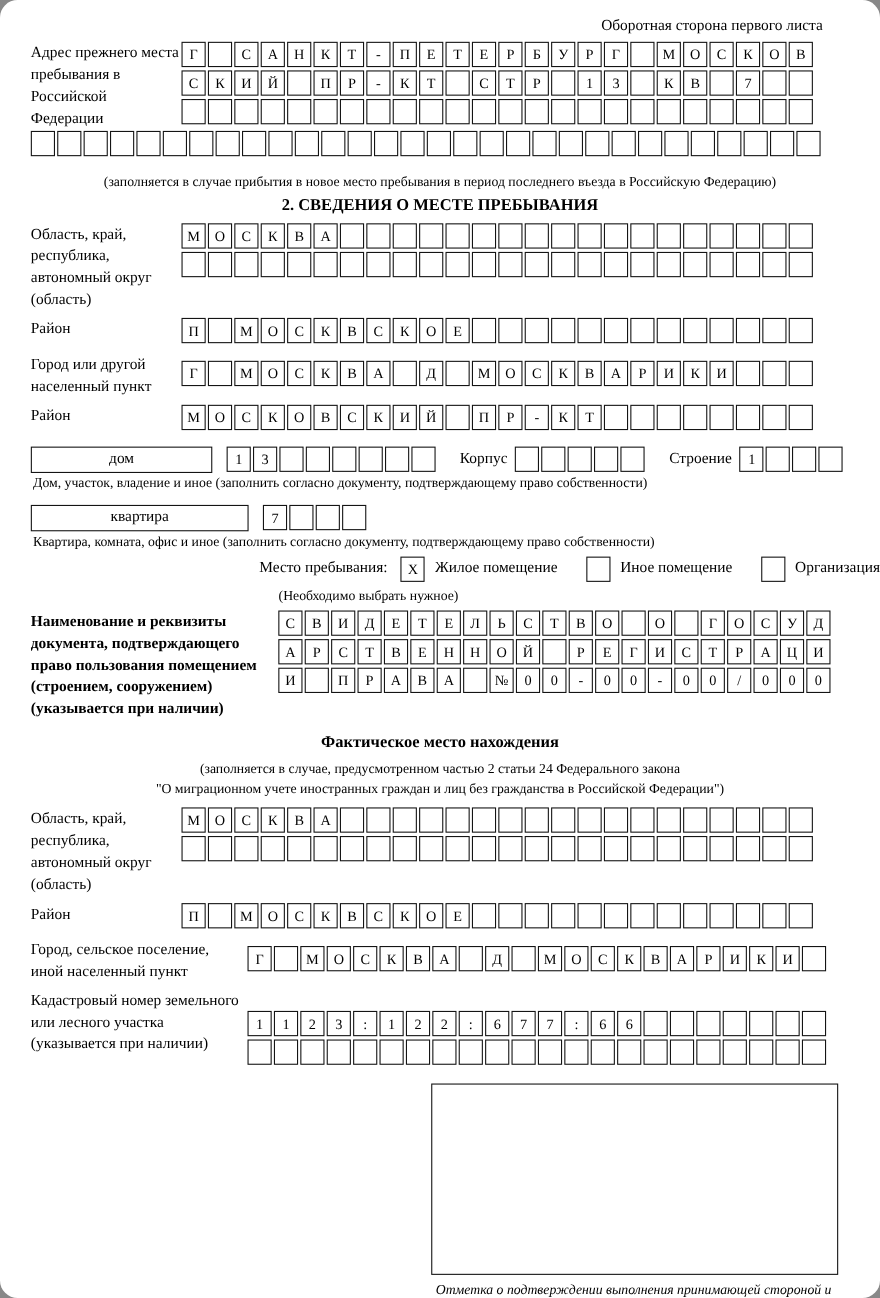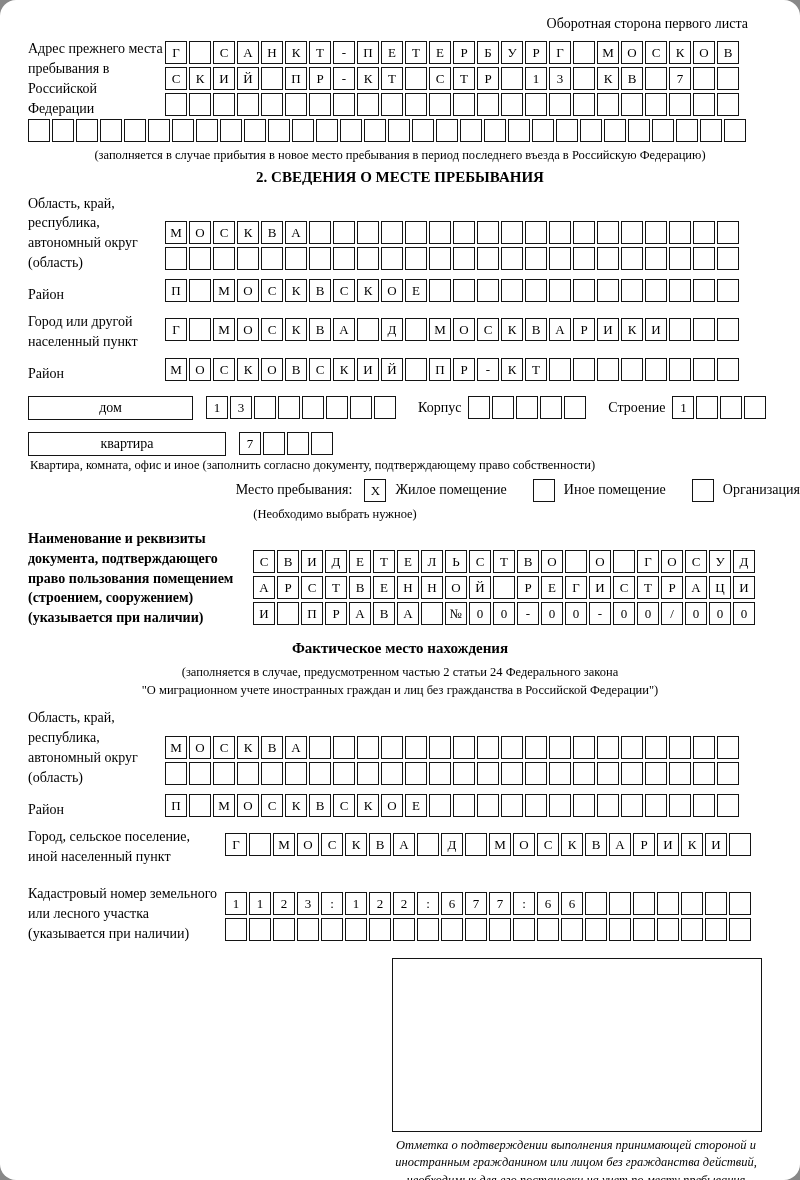--- a/index.html
+++ b/index.html
@@ -13,29 +13,29 @@
 
   
   .row { display:flex; gap:2px; margin-bottom:3px; }
   .cell {
     flex:0 0 auto; width:20px; height:21px; border:1.5px solid #141414; background:#fff;
     display:flex; align-items:center; justify-content:center;
     font-size:13px; line-height:1;
   }
   .rows { display:flex; flex-direction:column; }
 
-  .block { display:flex; align-items:flex-end; margin:6px 0 0 28px; }
+  .block { display:flex; align-items:flex-start; margin:6px 0 0 28px; }
   .block-label { flex:0 0 137px; font-size:14px; line-height:1.42; padding-top:1px; }
   .block-label.wide { flex:0 0 225px; padding-right:8px; box-sizing:border-box;font-weight:bold; }
   .block-label.mid  { flex:0 0 197px; padding-right:6px; box-sizing:border-box; }
   .vcenter { align-items:center; }
 
   .fullrow { margin:0 0 0 28px; }
 
-  .note-center { text-align:center; font-size:12.5px; margin:6px 8px 2px 8px; }
+  .note-center { text-align:center; font-size:12.5px; margin:16px 8px 2px 8px; }
   .note-left { font-size:12.5px; margin:1px 0 4px 30px; }
   .sec-title { text-align:center; font-weight:bold; font-size:15px; margin:6px 0 7px 0; }
 
   .houserow { display:flex; align-items:center; margin:12px 0 2px 28px; }
   .namedbox { border:1.5px solid #141414; height:22px; display:flex; align-items:center;
               justify-content:center; font-size:14px; background:#fff; }
   .dom-box { width:163px; margin-right:13px; }
   .kv-box  { width:196px; margin-right:13px; }
   .inline-label { font-size:14px; margin:0 7px 0 22px; }
 
@@ -348,20 +348,21 @@
         <span class="cell"></span>
       </div>
     <span class="inline-label">Строение</span>
     <div class="row" style="margin-bottom:0">
         <span class="cell">1</span>
         <span class="cell"></span>
         <span class="cell"></span>
         <span class="cell"></span>
       </div>
   </div>
+  <div class="note-left">Дом, участок, владение и иное (заполнить согласно документу, подтверждающему право собственности)</div>
 
   <div class="houserow">
     <div class="namedbox kv-box">квартира</div>
     <div class="row" style="margin-bottom:0">
         <span class="cell">7</span>
         <span class="cell"></span>
         <span class="cell"></span>
         <span class="cell"></span>
       </div>
   </div>

